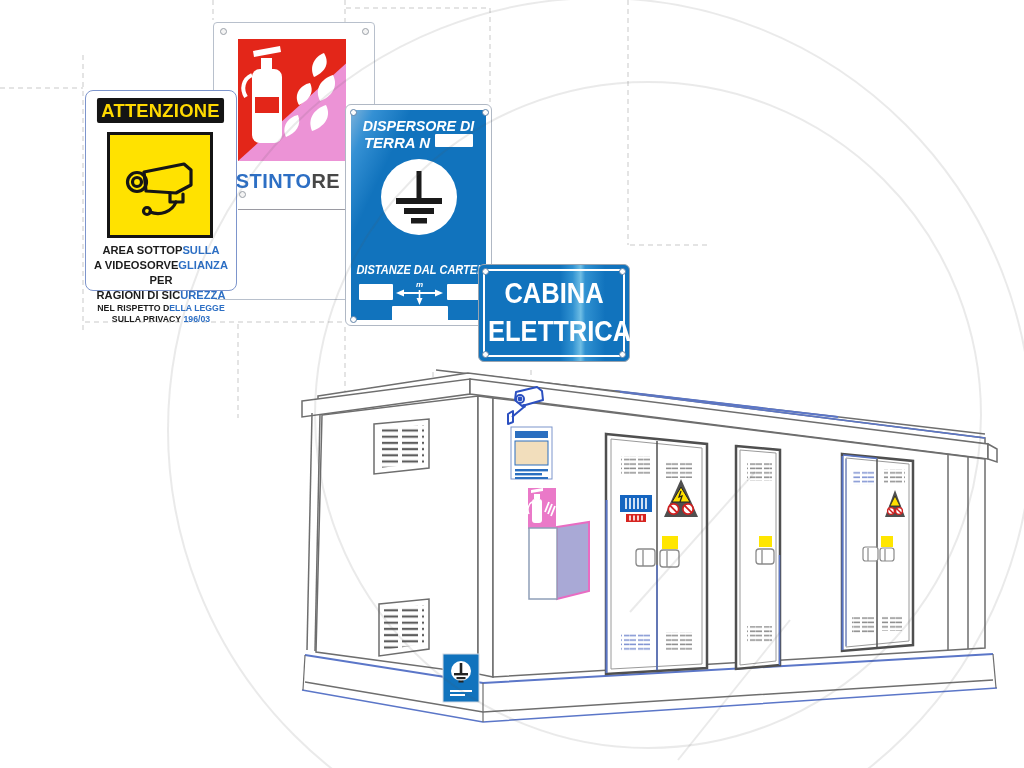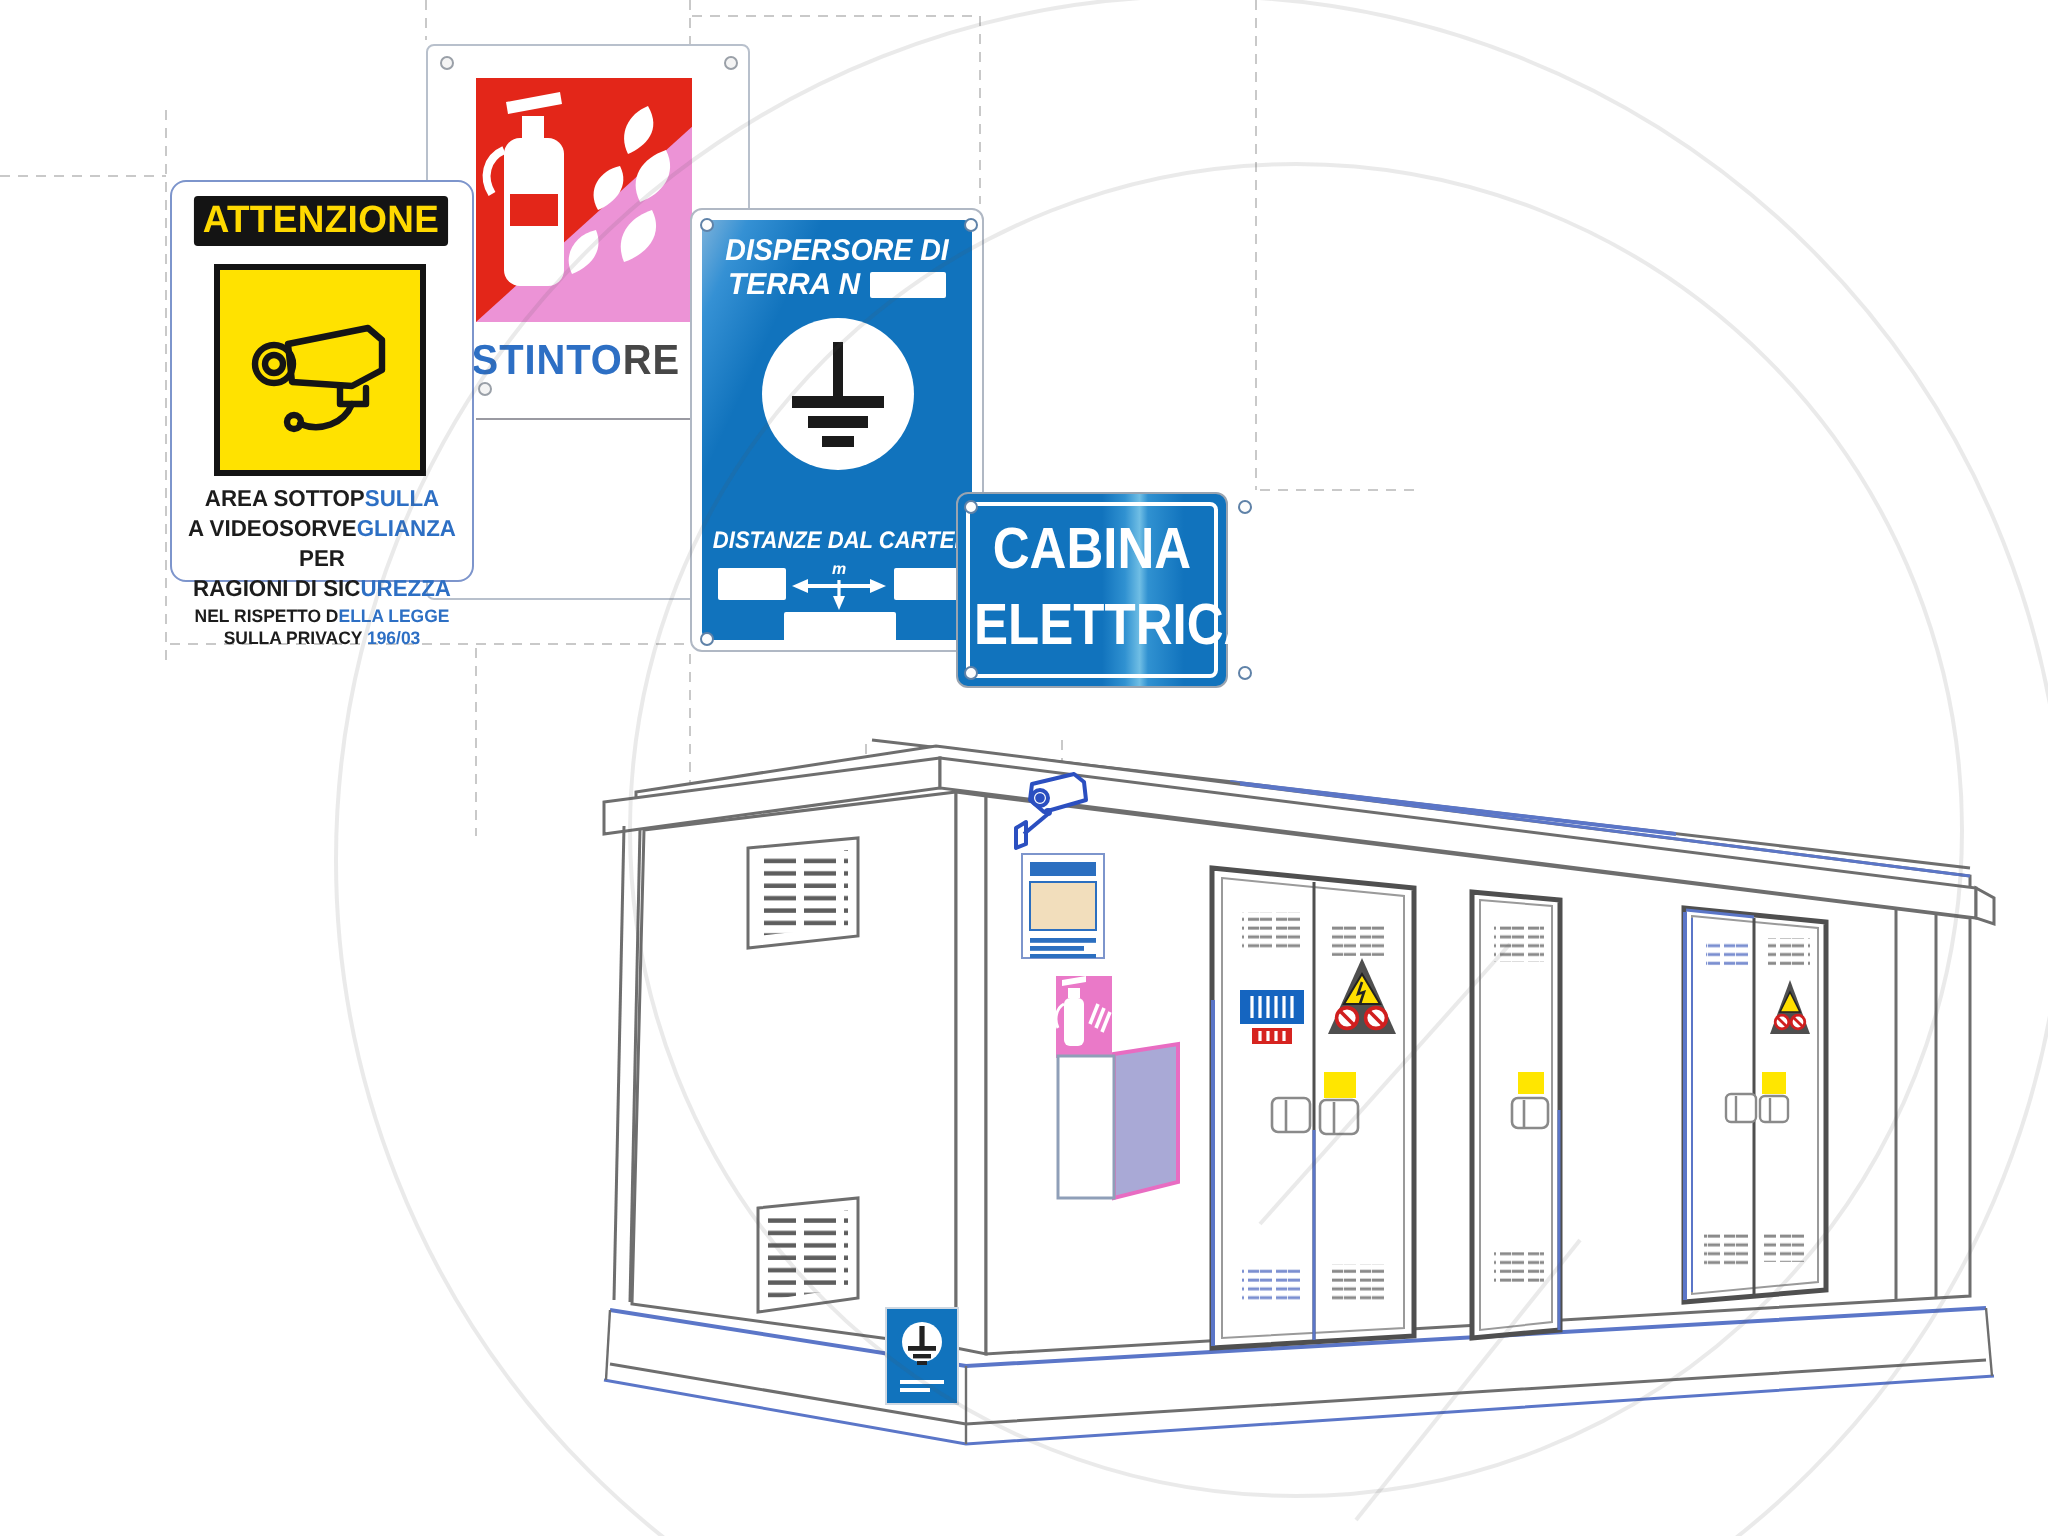--- a/index.html
+++ b/index.html
@@ -41,30 +41,30 @@
 
   
   .sign-dispersore{position:absolute;left:345px;top:104px;width:147px;height:222px;
     background:#fff;border:1px solid #b0b8c4;border-radius:6px;z-index:4;box-sizing:border-box;}
   .dis-panel{position:absolute;inset:5px;background:var(--sign_blue);border-radius:4px;overflow:hidden;font-style:italic;}
   .dis-streak{position:absolute;inset:0;
     background:linear-gradient(115deg,rgba(255,255,255,.45) 0%,rgba(120,200,255,.35) 10%,rgba(120,200,255,0) 26%);}
   .dis-t1{position:absolute;left:0;right:0;top:7px;text-align:center;color:#fff;font-weight:bold;
     font-size:15px;transform:scaleX(.95);white-space:nowrap;}
   .dis-t2{position:absolute;left:0;right:0;top:24px;display:flex;justify-content:center;
-    align-items:center;gap:5px;color:#fff;font-weight:bold;font-size:15px;}
+    gap:5px;color:#fff;font-weight:bold;font-size:15px;}
   .dis-blank{display:inline-block;width:38px;height:13px;background:#fff;border-radius:1px;}
   .dis-circle{position:absolute;left:50%;top:49px;width:76px;height:76px;margin-left:-38px;
     background:#fff;border-radius:50%;display:flex;align-items:center;justify-content:center;}
   .dis-dist{position:absolute;left:0;right:0;top:153px;text-align:center;color:#fff;font-weight:bold;
     font-size:12px;transform:scaleX(.92);white-space:nowrap;}
   .dis-box{position:absolute;background:#fff;border-radius:1px;}
 
   
-  .sign-cabina{position:absolute;left:478px;top:246px;width:136px;height:98px;
+  .sign-cabina{position:absolute;left:478px;top:264px;width:152px;height:98px;
     background:var(--sign_blue);border:1px solid #9aa4b0;border-radius:6px;z-index:5;box-sizing:border-box;padding-left:41px;}
   .cab-outline{position:absolute;inset:4px;border:2px solid #fff;border-radius:4px;}
   .cab-band{position:absolute;top:0;bottom:0;left:54%;width:30%;
     background:linear-gradient(to right,rgba(120,215,255,0) 0%,rgba(120,215,255,.30) 28%,
       rgba(175,240,255,.6) 46%,rgba(120,215,255,.30) 56%,rgba(120,215,255,0) 100%);}
   .cab-text{position:absolute;left:0;right:0;top:9px;text-align:center;color:#fff;font-weight:bold;
     font-size:29px;line-height:38px;transform:scaleX(.88);letter-spacing:0;}
 
   svg text{font-family:"Liberation Sans",sans-serif;}
 </style>

